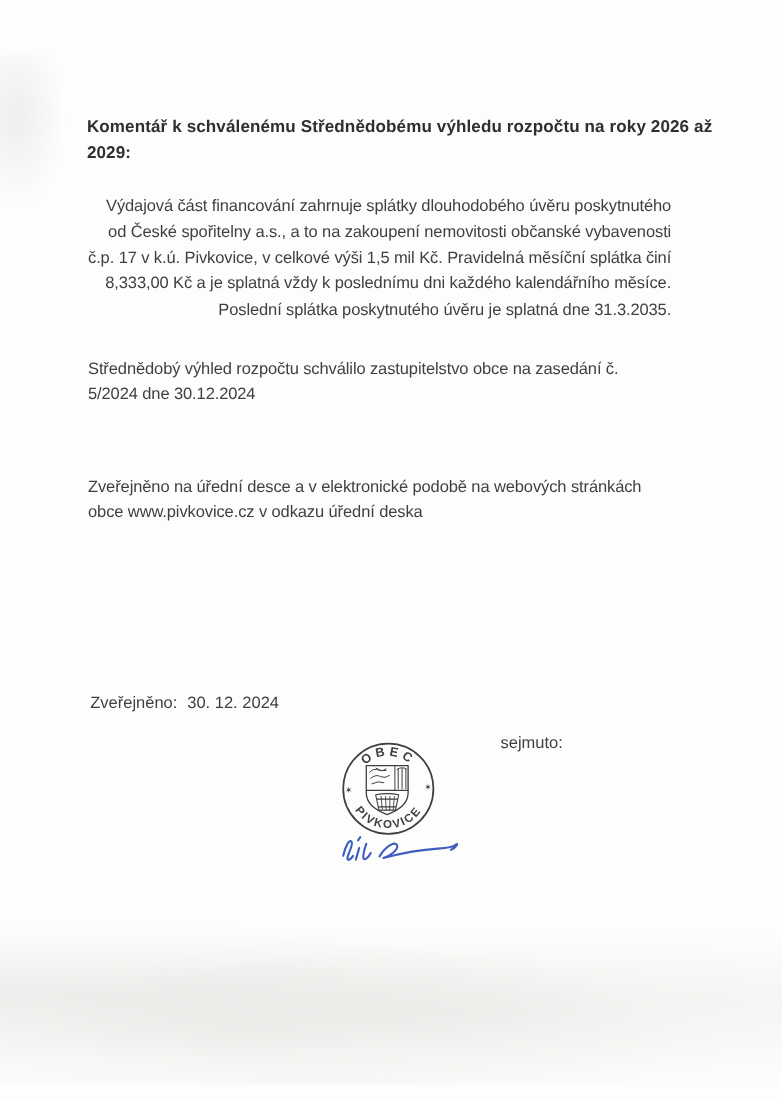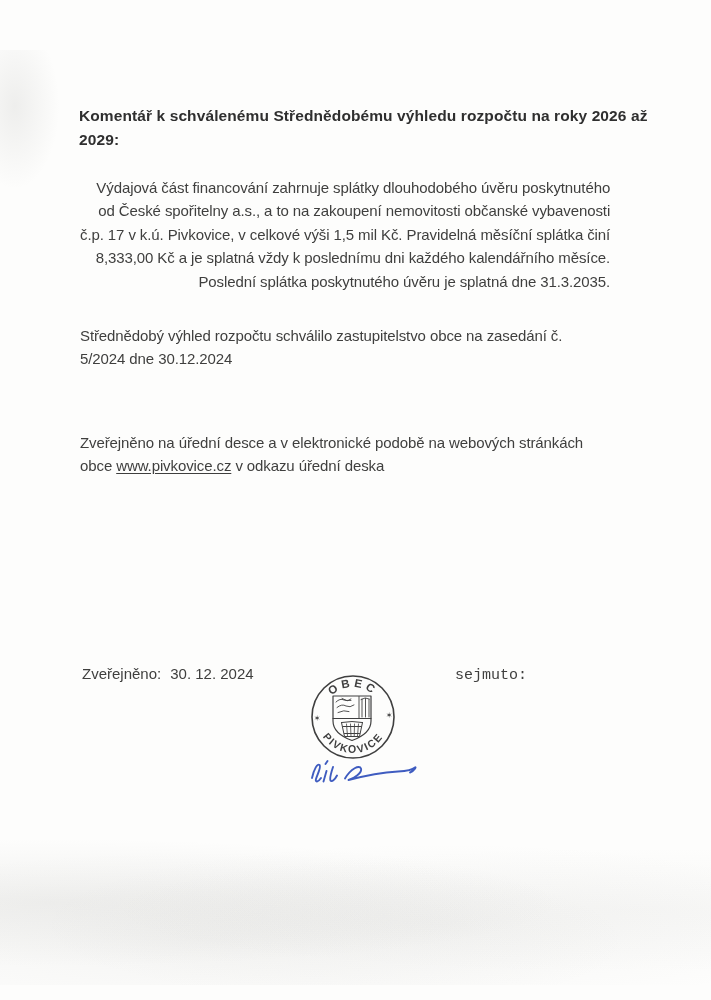--- a/index.html
+++ b/index.html
@@ -41,35 +41,33 @@
   .signatory {
     position: absolute;
     left: 80px;
     top: 596px;
     font-size: 15px;
     white-space: nowrap;
   }
   .published {
     position: absolute;
     left: 82px;
-    top: 665px;
+    top: 631px;
     font-size: 15px;
     white-space: nowrap;
   }
   .published .date { margin-left: 9px; }
   .sejmuto {
     position: absolute;
     left: 455px;
     top: 667px;
     font-size: 15px;
     white-space: nowrap;
-    font-family: Liberation Mono, monospace;
   }
   .link {
-    text-decoration: underline;
     text-underline-offset: 2px;
   }
   svg.stamp {
     position: absolute;
     left: 309px;
     top: 673px;
     z-index: 1;
   }
   svg.stamp text { font-family: "Liberation Sans", "DejaVu Sans", sans-serif; }
   svg.signature {

